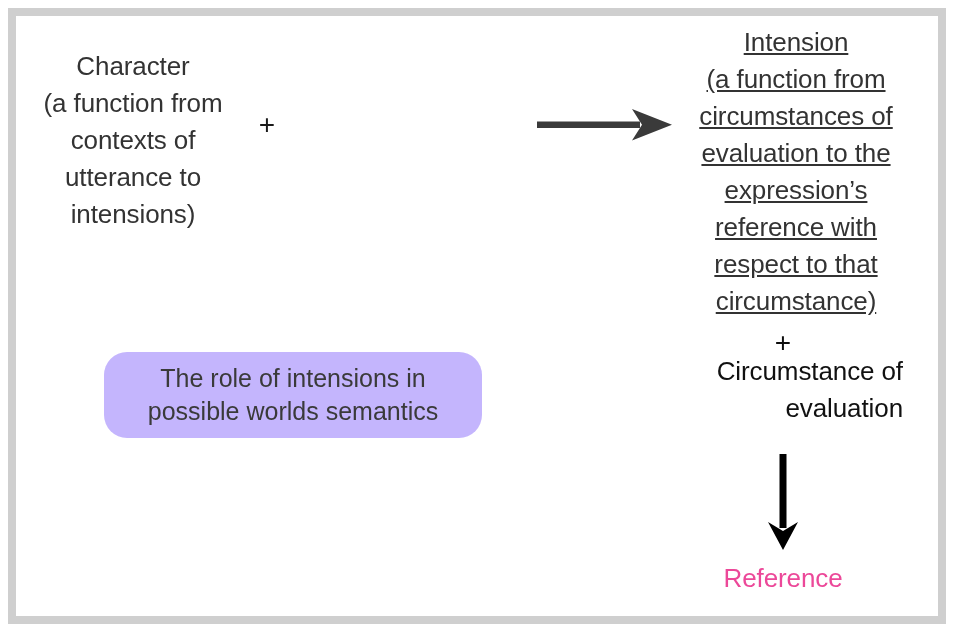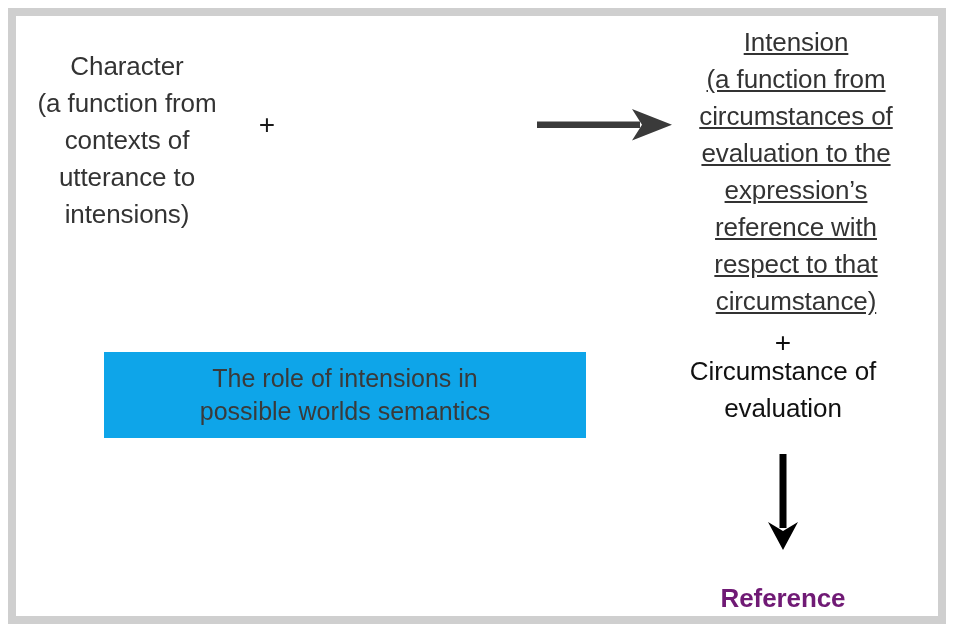--- a/index.html
+++ b/index.html
@@ -33,21 +33,21 @@
     position: absolute;
     text-align: center;
     color: #333333;
     font-size: 26px;
     line-height: 37px;
     white-space: pre-line;
     letter-spacing: -0.1px;
   }
 
   #character-block {
-    left: 2px;
+    left: 8px;
     top: 48px;
     width: 250px;
   }
 
   #plus-one {
     position: absolute;
     left: 247px;
     top: 108px;
     width: 40px;
     text-align: center;
@@ -79,28 +79,28 @@
     color: #0d0d0d;
     font-size: 28px;
     line-height: 34px;
   }
 
   #circumstance-block {
     left: 663px;
     top: 353px;
     width: 240px;
     color: #111111;
+    text-align: right;
   }
 
   #reference-label {
     left: 663px;
-    top: 580px;
+    top: 560px;
     width: 240px;
-    color: #701a75;
-    font-weight: bold;
+    color: #ec4899;
   }
 
   
   #arrow-right {
     position: absolute;
     left: 532px;
     top: 100px;
     width: 150px;
     height: 50px;
   }
@@ -112,26 +112,27 @@
     top: 450px;
     width: 56px;
     height: 106px;
   }
 
   
   #caption-box {
     position: absolute;
     left: 104px;
     top: 352px;
-    width: 482px;
+    width: 378px;
     height: 86px;
-    background: #0ea5e9;
+    background: #c4b5fd;
     display: flex;
     align-items: center;
     justify-content: center;
+    border-radius: 23px;
   }
   #caption-text {
     text-align: center;
     color: #3a3a3a;
     font-size: 25px;
     line-height: 33px;
     white-space: pre-line;
     padding: 0 8px;
   }
 </style>

